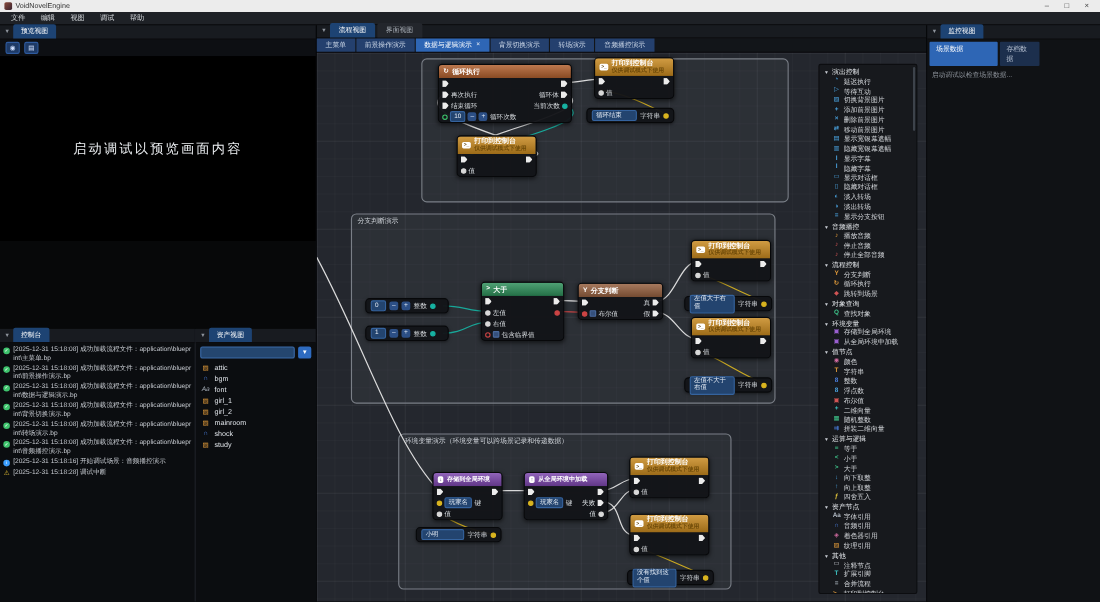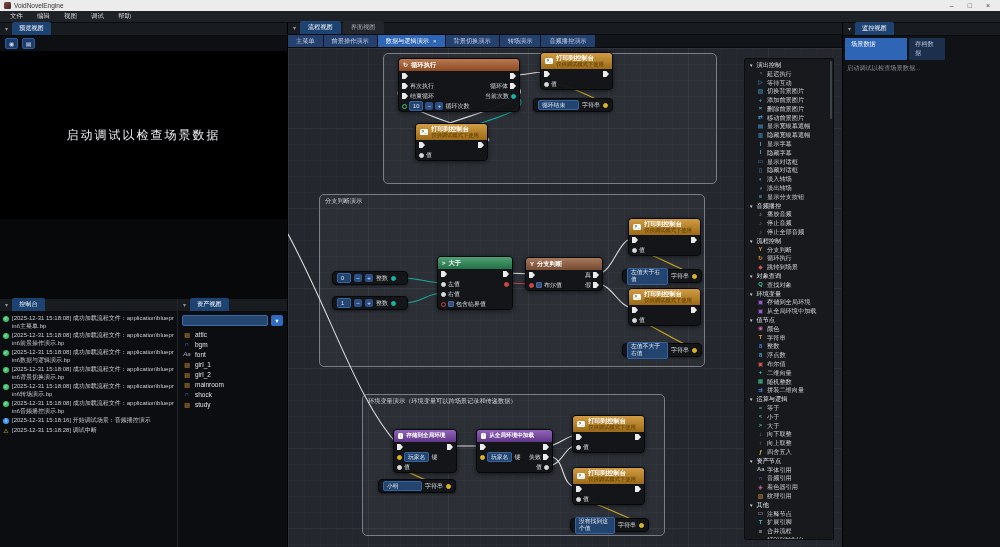--- a/index.html
+++ b/index.html
@@ -158,21 +158,21 @@
         </div>
         <div class="ptoolbar">
           <span class="tbtn">
               <i>◉</i>
             </span>
           <span class="tbtn">
               <i>▤</i>
             </span>
         </div>
         <div class="pscreen">
-          <span>启动调试以检查场景数据</span>
+          <span>启动调试以预览画面内容</span>
         </div>
       </div>
       <div class="left-bottom">
         <div class="console">
           <div class="phdr">
             <i class="pinicon">▾</i>
             <span class="ptab">控制台</span>
           </div>
           <div class="console-list" id="console-list">
               <div class="log-row">

